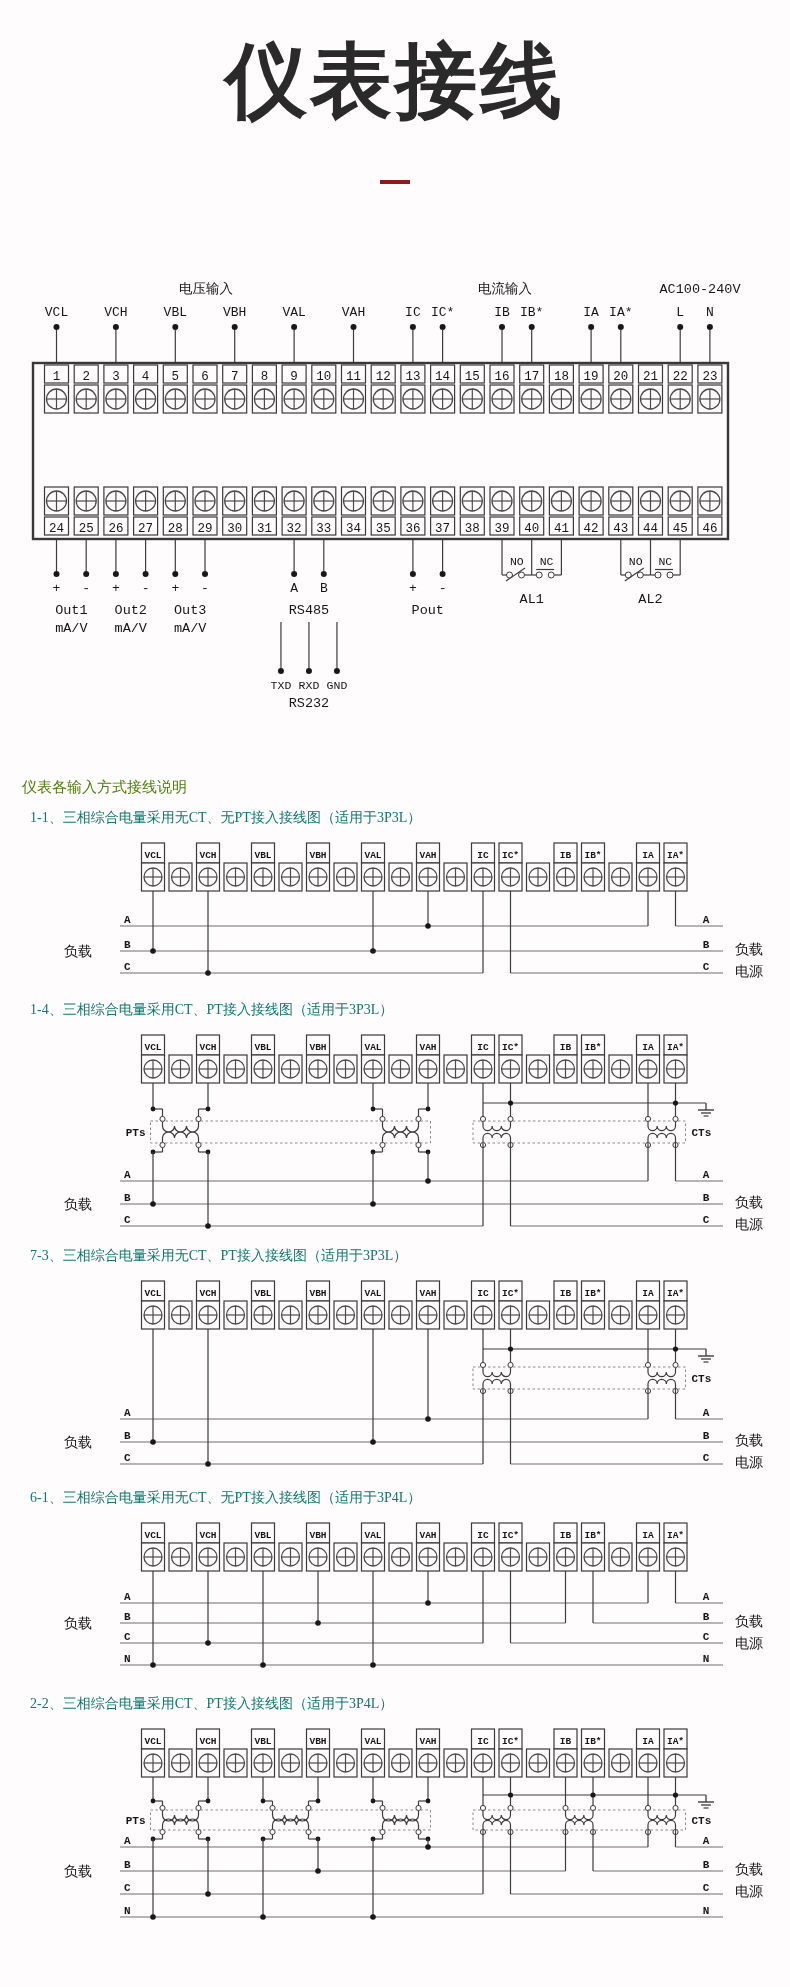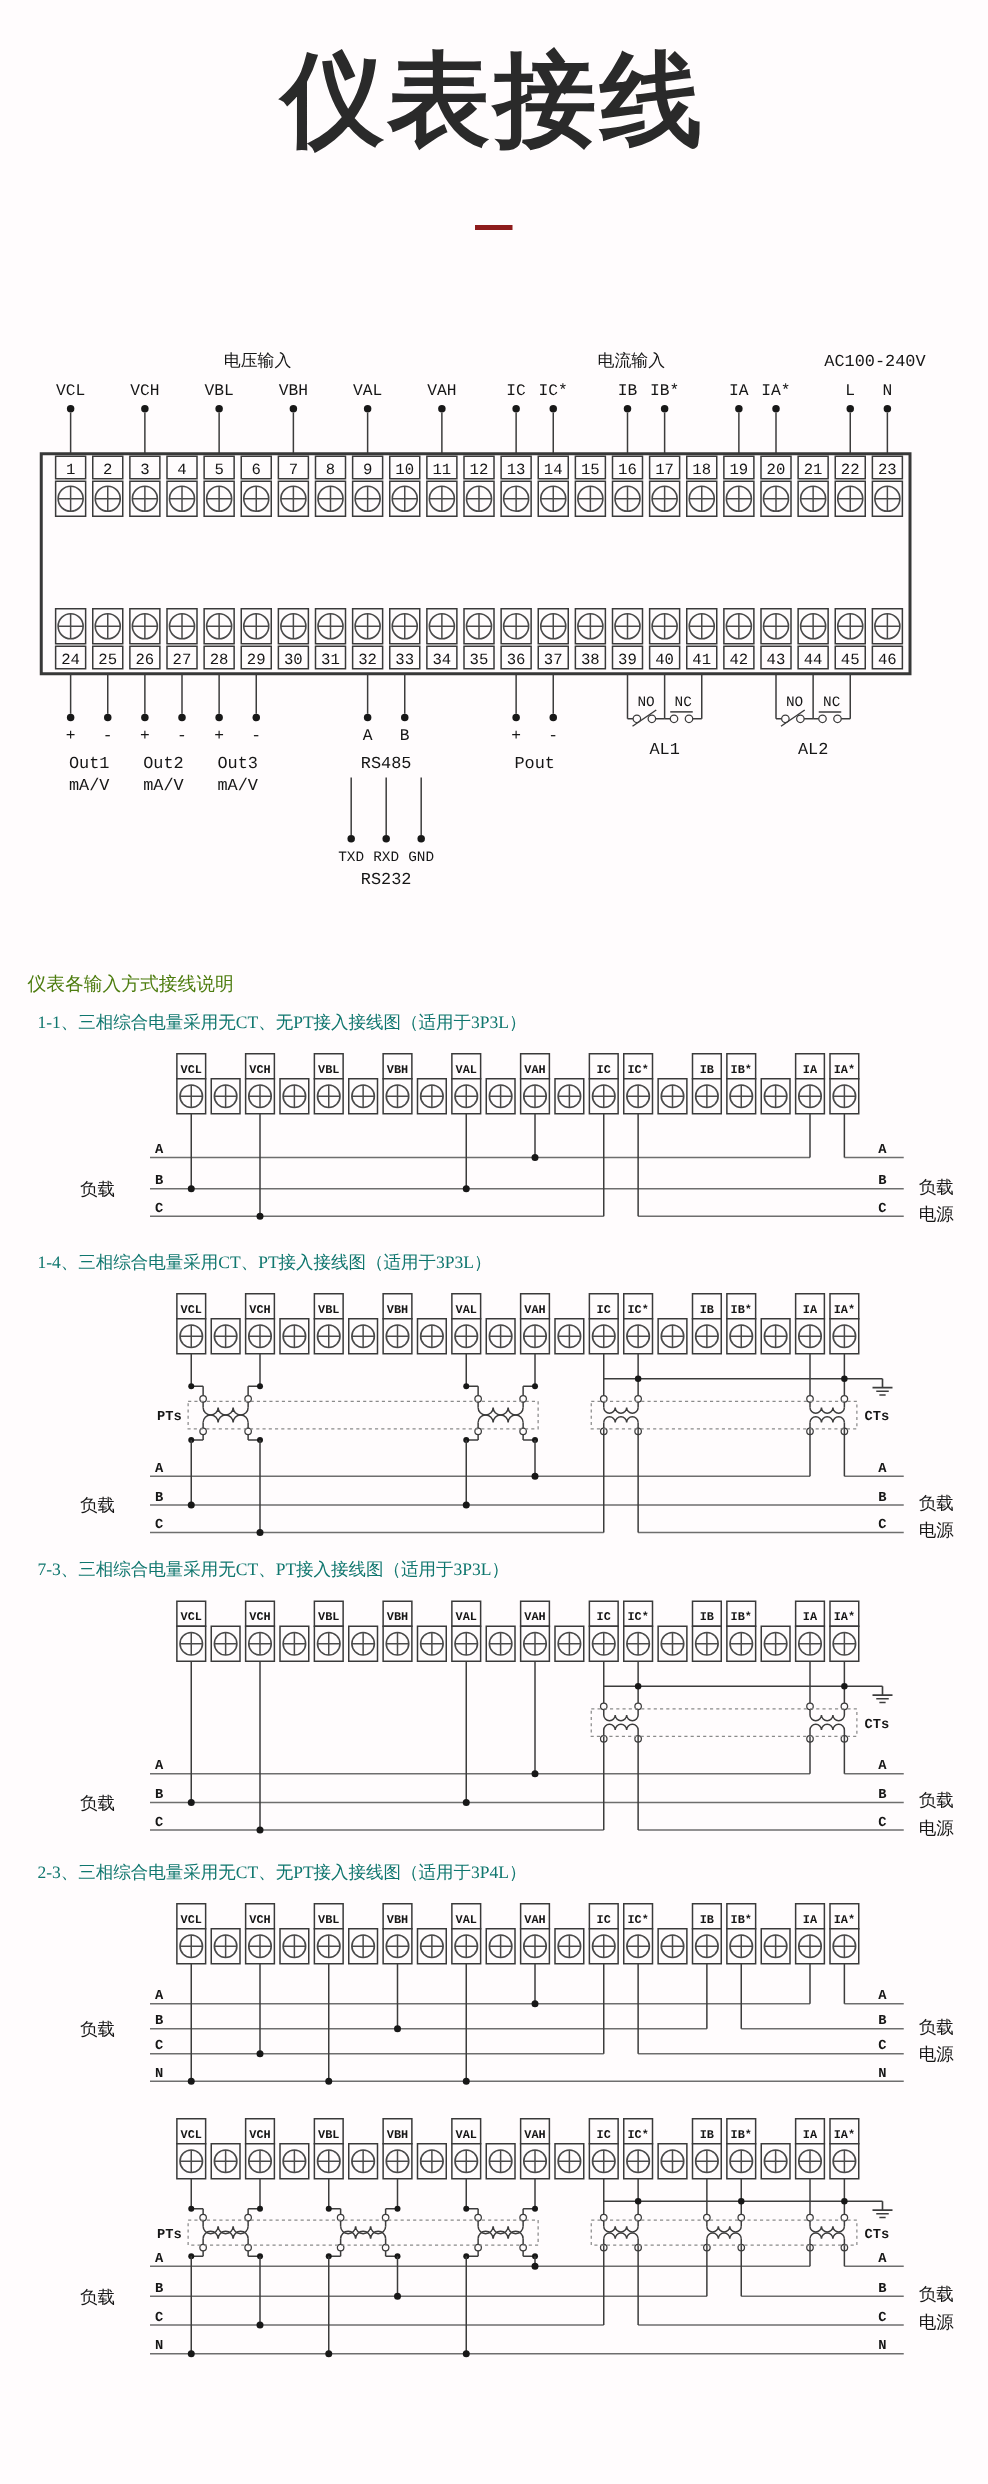--- a/index.html
+++ b/index.html
@@ -911,21 +911,21 @@
       <rect x="473" y="98" width="212.5" height="22" fill="none" stroke="#8a8a8a" stroke-width="1" stroke-dasharray="2.5,2.5"></rect>
       <text x="691.5" y="113" text-anchor="start" font-size="11" fill="#161616" font-family="&quot;Liberation Mono&quot;, monospace" font-weight="700">CTs</text>
       <line x1="483" y1="80" x2="706" y2="80" stroke="#3c3c3c" stroke-width="1.2"></line>
       <circle cx="510.5" cy="80" r="2.6" fill="#181818"></circle>
       <circle cx="675.5" cy="80" r="2.6" fill="#181818"></circle>
       <line x1="706" y1="80" x2="706" y2="87" stroke="#3c3c3c" stroke-width="1.3"></line>
       <line x1="698" y1="87" x2="714" y2="87" stroke="#3c3c3c" stroke-width="1.4"></line>
       <line x1="701" y1="90" x2="711" y2="90" stroke="#3c3c3c" stroke-width="1.3"></line>
       <line x1="703.5" y1="93" x2="708.5" y2="93" stroke="#3c3c3c" stroke-width="1.2"></line>
     </svg>
-  <h3 class="dt">2-3、三相综合电量采用无CT、无PT接入接线图（适用于3P4L）</h3>
+  <h3 class="dt">6-1、三相综合电量采用无CT、无PT接入接线图（适用于3P4L）</h3>
   <svg class="diagram" id="dsvg3" width="790" height="172" viewBox="0 0 790 172">
       <rect x="141.5" y="12" width="23" height="20" fill="#fffcfd" stroke="#3a3a3a" stroke-width="1.2"></rect>
       <text x="153" y="27" text-anchor="middle" font-size="9.5" fill="#161616" font-family="&quot;Liberation Mono&quot;, monospace" font-weight="700">VCL</text>
       <rect x="141.5" y="32" width="23" height="28" fill="#fffcfd" stroke="#3a3a3a" stroke-width="1.2"></rect>
       <circle cx="153" cy="46" r="9" fill="none" stroke="#4a4a4a" stroke-width="1.3"></circle>
       <line x1="144" y1="46" x2="162" y2="46" stroke="#4a4a4a" stroke-width="1.2"></line>
       <line x1="153" y1="37" x2="153" y2="55" stroke="#4a4a4a" stroke-width="1.2"></line>
       <rect x="169" y="32" width="23" height="28" fill="#fffcfd" stroke="#3a3a3a" stroke-width="1.2"></rect>
       <circle cx="180.5" cy="46" r="9" fill="none" stroke="#4a4a4a" stroke-width="1.3"></circle>
       <line x1="171.5" y1="46" x2="189.5" y2="46" stroke="#4a4a4a" stroke-width="1.2"></line>
@@ -1054,20 +1054,21 @@
       <circle cx="373" cy="154" r="2.8" fill="#181818"></circle>
       <line x1="428" y1="60" x2="428" y2="92" stroke="#3c3c3c" stroke-width="1.2"></line>
       <circle cx="428" cy="92" r="2.8" fill="#181818"></circle>
       <line x1="483" y1="60" x2="483" y2="132" stroke="#3c3c3c" stroke-width="1.2"></line>
       <line x1="510.5" y1="60" x2="510.5" y2="132" stroke="#3c3c3c" stroke-width="1.2"></line>
       <line x1="565.5" y1="60" x2="565.5" y2="112" stroke="#3c3c3c" stroke-width="1.2"></line>
       <line x1="593" y1="60" x2="593" y2="112" stroke="#3c3c3c" stroke-width="1.2"></line>
       <line x1="648" y1="60" x2="648" y2="92" stroke="#3c3c3c" stroke-width="1.2"></line>
       <line x1="675.5" y1="60" x2="675.5" y2="92" stroke="#3c3c3c" stroke-width="1.2"></line>
     </svg>
+  <h3 class="dt">2-2、三相综合电量采用CT、PT接入接线图（适用于3P4L）</h3>
   <svg class="diagram" id="dsvg4" width="790" height="237" viewBox="0 0 790 237">
       <rect x="141.5" y="12" width="23" height="20" fill="#fffcfd" stroke="#3a3a3a" stroke-width="1.2"></rect>
       <text x="153" y="27" text-anchor="middle" font-size="9.5" fill="#161616" font-family="&quot;Liberation Mono&quot;, monospace" font-weight="700">VCL</text>
       <rect x="141.5" y="32" width="23" height="28" fill="#fffcfd" stroke="#3a3a3a" stroke-width="1.2"></rect>
       <circle cx="153" cy="46" r="9" fill="none" stroke="#4a4a4a" stroke-width="1.3"></circle>
       <line x1="144" y1="46" x2="162" y2="46" stroke="#4a4a4a" stroke-width="1.2"></line>
       <line x1="153" y1="37" x2="153" y2="55" stroke="#4a4a4a" stroke-width="1.2"></line>
       <rect x="169" y="32" width="23" height="28" fill="#fffcfd" stroke="#3a3a3a" stroke-width="1.2"></rect>
       <circle cx="180.5" cy="46" r="9" fill="none" stroke="#4a4a4a" stroke-width="1.3"></circle>
       <line x1="171.5" y1="46" x2="189.5" y2="46" stroke="#4a4a4a" stroke-width="1.2"></line>

